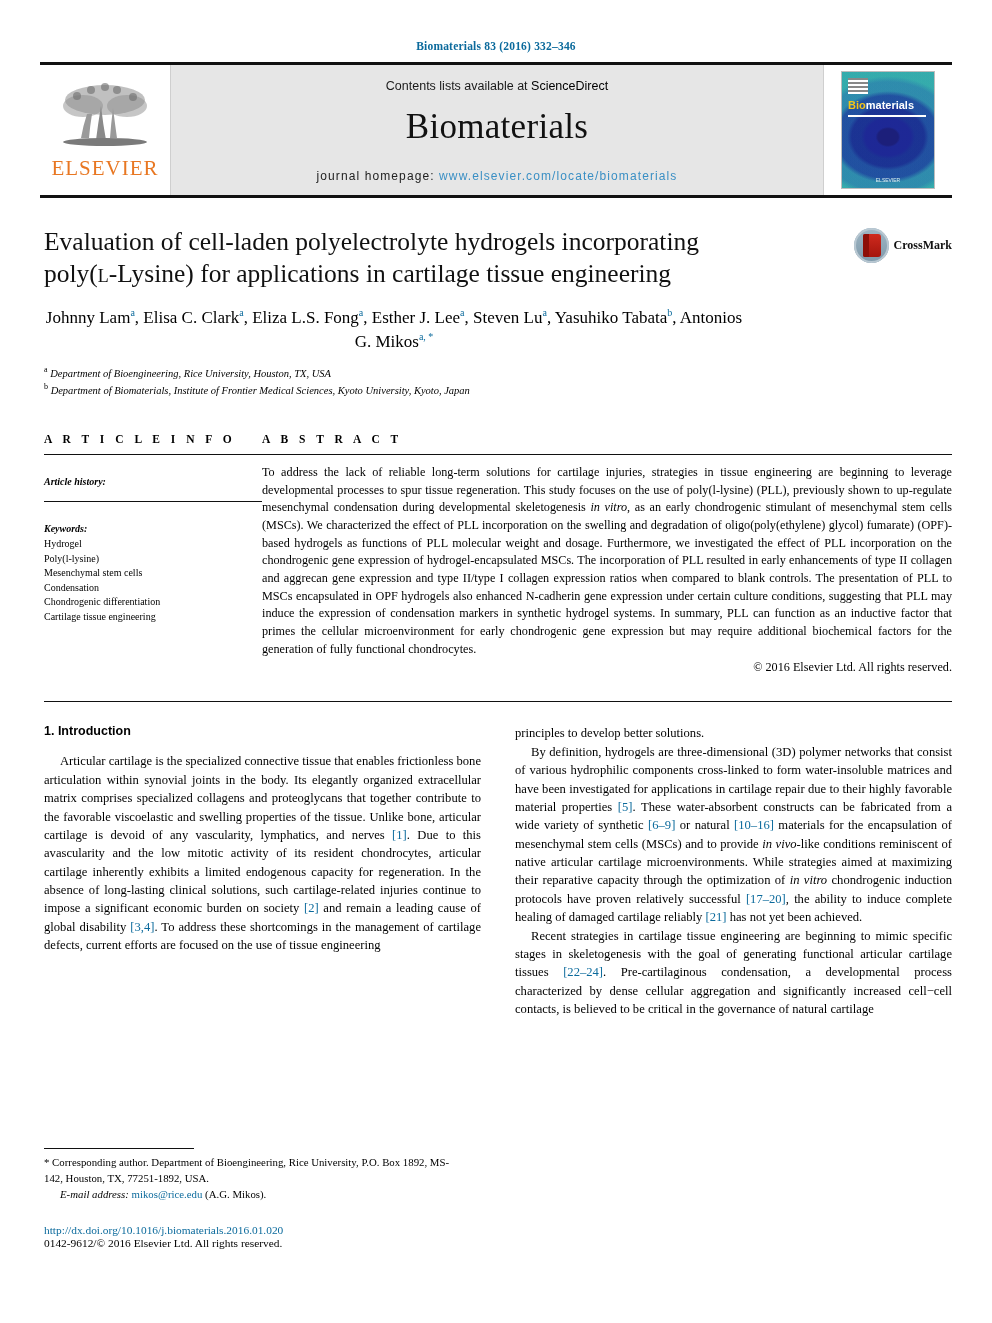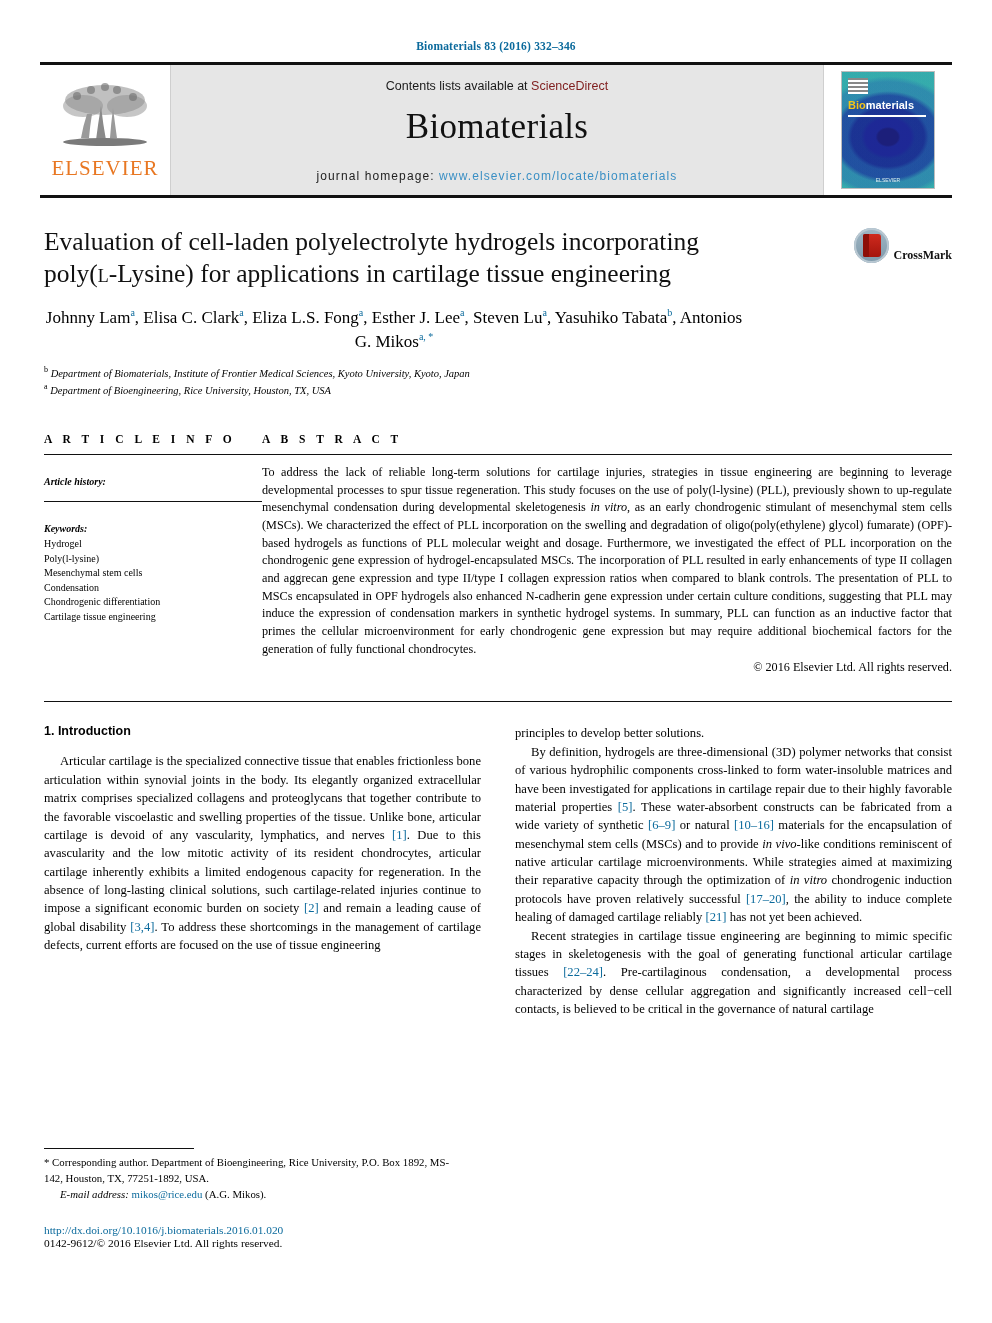--- a/index.html
+++ b/index.html
@@ -50,21 +50,21 @@
   .mast-right {
     width:128px; flex:0 0 128px;
     display:flex; align-items:center; justify-content:center;
     background:#fff;
     border-left:1px solid #cfcfcf;
   }
   .contents-line {
     font-family:"Liberation Sans", sans-serif;
     font-size:12.5px; color:#1a1a1a;
   }
-  .contents-line .sd { color:#7f1d1d; }
+  .contents-line .sd { color:#000000; }
   .journal-title {
     font-family:"Liberation Serif", serif;
     font-size:35px;
     letter-spacing:.3px;
     margin-top:14px;
     color:#111;
   }
   .homepage {
     position:absolute;
     bottom:12px;
@@ -154,21 +154,21 @@
     margin-top:9px;
     font-family:"Liberation Serif", serif;
     font-style:italic;
     font-size:10.5px;
     line-height:1.42;
   }
   .affil sup { font-style:normal; font-size:8px; }
 
   .crossmark {
     position:absolute; right:0; top:2px;
-    display:flex; align-items:flex-end; gap:5px;
+    display:flex; align-items:center; gap:5px;
   }
   .cm-badge {
     width:35px; height:35px; border-radius:50%;
     background:linear-gradient(#9fb6c4,#7e99aa);
     position:relative;
     box-shadow:inset 0 0 0 2px #b9c8d2;
   }
   .cm-badge:after{
     content:"";
     position:absolute; left:9px; top:6px; width:18px; height:23px;
@@ -324,22 +324,22 @@
     </div>
 
     <h1 class="paper-title">
       <span>Evaluation of cell-laden polyelectrolyte hydrogels incorporating</span><br>
       <span>poly(</span><span class="sc">l</span><span>-Lysine) for applications in cartilage tissue engineering</span>
     </h1>
 
     <div class="authors"><span>Johnny Lam</span><sup>a</sup>, <span>Elisa C. Clark</span><sup>a</sup>, <span>Eliza L.S. Fong</span><sup>a</sup>, <span>Esther J. Lee</span><sup>a</sup>, <span>Steven Lu</span><sup>a</sup>, <span>Yasuhiko Tabata</span><sup>b</sup>, <span>Antonios G. Mikos</span><sup>a, *</sup></div>
 
     <div class="affil">
+        <div><sup>a</sup> Department of Bioengineering, Rice University, Houston, TX, USA</div>
         <div><sup>b</sup> Department of Biomaterials, Institute of Frontier Medical Sciences, Kyoto University, Kyoto, Japan</div>
-        <div><sup>a</sup> Department of Bioengineering, Rice University, Houston, TX, USA</div>
       </div>
   </div>
 
   <div class="info-abstract">
 
     <div class="col-info">
       <div class="sec-head">A R T I C L E   I N F O</div>
       <div class="rule"></div>
 
       <div class="info-group">

